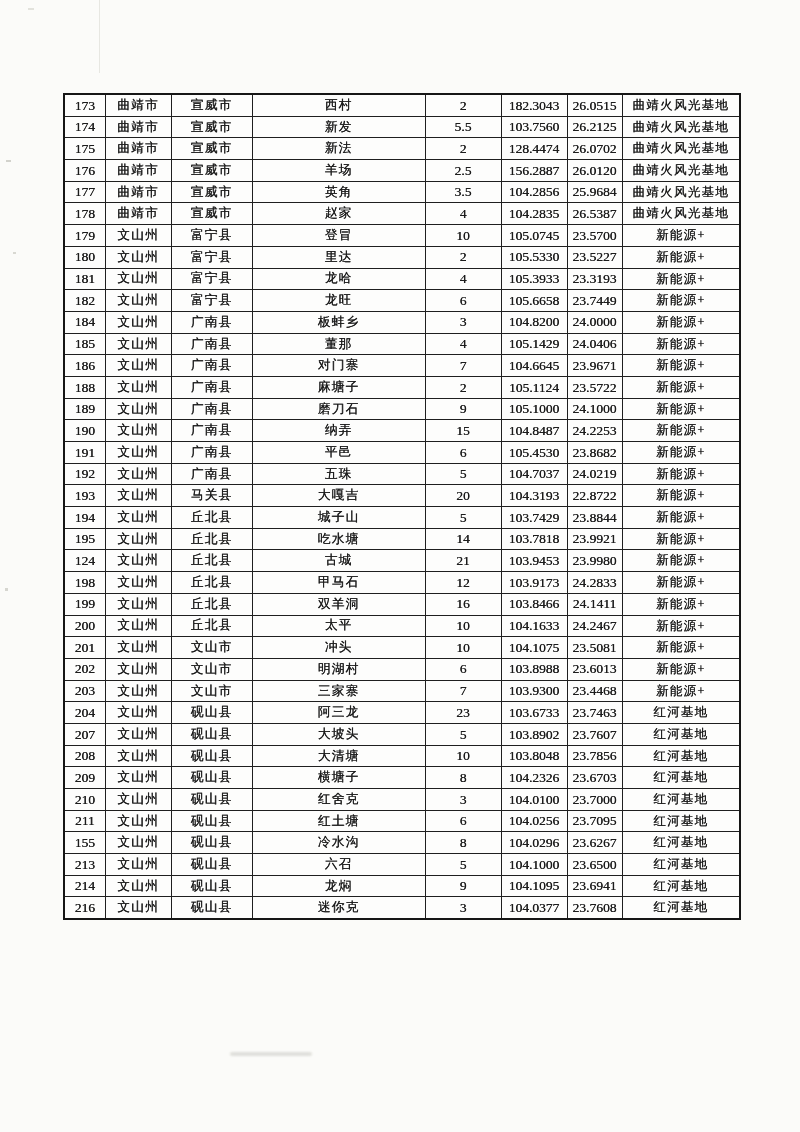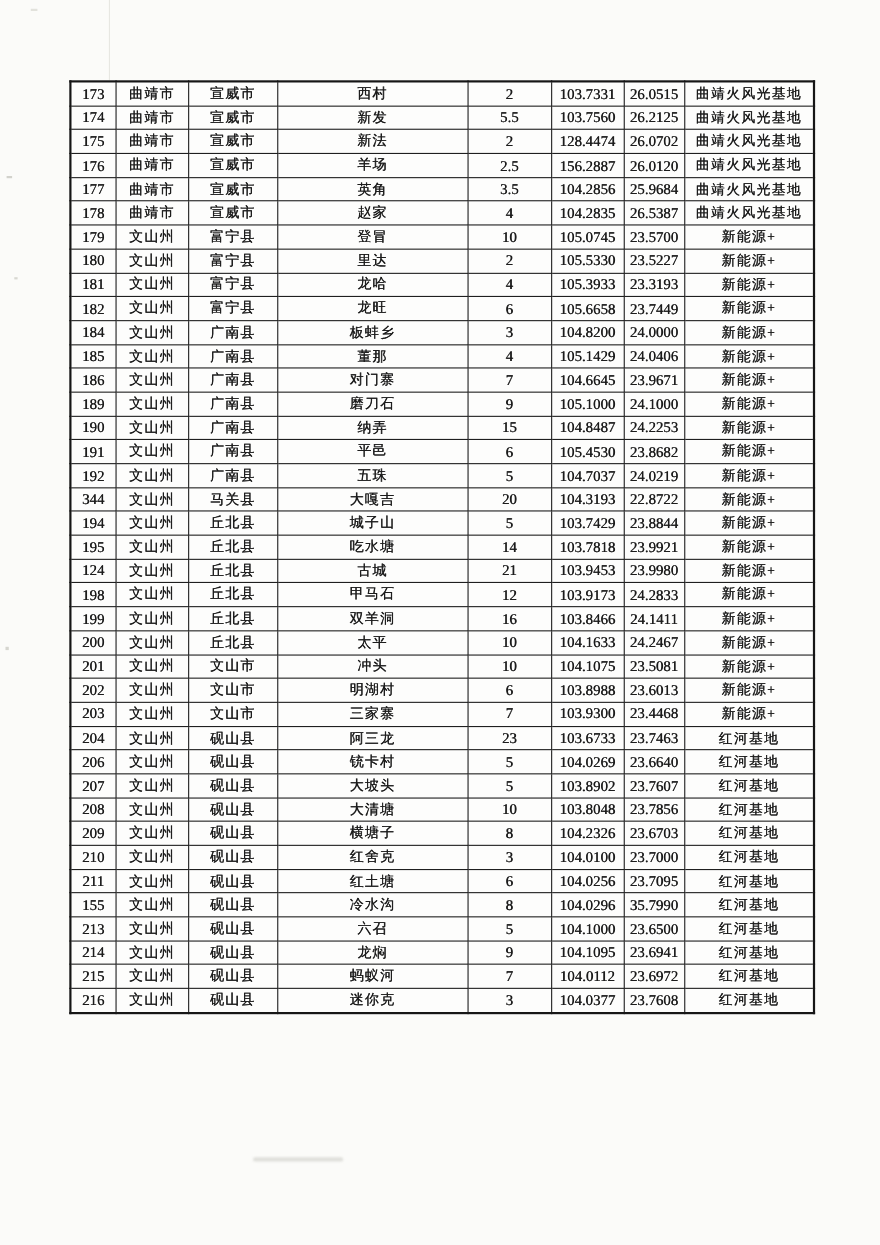--- a/index.html
+++ b/index.html
@@ -26,21 +26,21 @@
   }
   .project-table td{
     border:1.6px solid #1f1f1f;
     height:20.7px;
     padding:0 2px;
     text-align:center;vertical-align:middle;
     font-size:13px;line-height:1;
     white-space:nowrap;overflow:hidden;
     text-shadow:.3px 0 0 currentColor;
   }
-  .project-table{border:2.4px solid #161616;}
+  .project-table{border:2.4px solid #161616;margin-top:20px;}
   .project-table td.c-serial{font-size:13.5px;}
   .project-table td.c-prefecture,
   .project-table td.c-county,
   .project-table td.c-site{letter-spacing:1px;font-size:12.8px;}
   .project-table td.c-capacity,
   .project-table td.c-longitude,
   .project-table td.c-latitude{font-size:13.5px;}
   .project-table td.c-base{letter-spacing:1.2px;font-size:12.6px;}
 </style>
 </head>
@@ -66,21 +66,21 @@
       <col style="width:55px">
       <col style="width:118px">
     </colgroup>
     <tbody id="table-body">
         <tr>
           <td class="c-serial">173</td>
           <td class="c-prefecture">曲靖市</td>
           <td class="c-county">宣威市</td>
           <td class="c-site">西村</td>
           <td class="c-capacity">2</td>
-          <td class="c-longitude">103.7331</td>
+          <td class="c-longitude">182.3043</td>
           <td class="c-latitude">26.0515</td>
           <td class="c-base">曲靖火风光基地</td>
         </tr>
         <tr>
           <td class="c-serial">174</td>
           <td class="c-prefecture">曲靖市</td>
           <td class="c-county">宣威市</td>
           <td class="c-site">新发</td>
           <td class="c-capacity">5.5</td>
           <td class="c-longitude">103.7560</td>
@@ -191,20 +191,30 @@
           <td class="c-serial">186</td>
           <td class="c-prefecture">文山州</td>
           <td class="c-county">广南县</td>
           <td class="c-site">对门寨</td>
           <td class="c-capacity">7</td>
           <td class="c-longitude">104.6645</td>
           <td class="c-latitude">23.9671</td>
           <td class="c-base">新能源+</td>
         </tr>
         <tr>
+          <td class="c-serial">188</td>
+          <td class="c-prefecture">文山州</td>
+          <td class="c-county">广南县</td>
+          <td class="c-site">麻塘子</td>
+          <td class="c-capacity">2</td>
+          <td class="c-longitude">105.1124</td>
+          <td class="c-latitude">23.5722</td>
+          <td class="c-base">新能源+</td>
+        </tr>
+        <tr>
           <td class="c-serial">189</td>
           <td class="c-prefecture">文山州</td>
           <td class="c-county">广南县</td>
           <td class="c-site">磨刀石</td>
           <td class="c-capacity">9</td>
           <td class="c-longitude">105.1000</td>
           <td class="c-latitude">24.1000</td>
           <td class="c-base">新能源+</td>
         </tr>
         <tr>
@@ -231,21 +241,21 @@
           <td class="c-serial">192</td>
           <td class="c-prefecture">文山州</td>
           <td class="c-county">广南县</td>
           <td class="c-site">五珠</td>
           <td class="c-capacity">5</td>
           <td class="c-longitude">104.7037</td>
           <td class="c-latitude">24.0219</td>
           <td class="c-base">新能源+</td>
         </tr>
         <tr>
-          <td class="c-serial">344</td>
+          <td class="c-serial">193</td>
           <td class="c-prefecture">文山州</td>
           <td class="c-county">马关县</td>
           <td class="c-site">大嘎吉</td>
           <td class="c-capacity">20</td>
           <td class="c-longitude">104.3193</td>
           <td class="c-latitude">22.8722</td>
           <td class="c-base">新能源+</td>
         </tr>
         <tr>
           <td class="c-serial">194</td>
@@ -341,30 +351,20 @@
           <td class="c-serial">204</td>
           <td class="c-prefecture">文山州</td>
           <td class="c-county">砚山县</td>
           <td class="c-site">阿三龙</td>
           <td class="c-capacity">23</td>
           <td class="c-longitude">103.6733</td>
           <td class="c-latitude">23.7463</td>
           <td class="c-base">红河基地</td>
         </tr>
         <tr>
-          <td class="c-serial">206</td>
-          <td class="c-prefecture">文山州</td>
-          <td class="c-county">砚山县</td>
-          <td class="c-site">铳卡村</td>
-          <td class="c-capacity">5</td>
-          <td class="c-longitude">104.0269</td>
-          <td class="c-latitude">23.6640</td>
-          <td class="c-base">红河基地</td>
-        </tr>
-        <tr>
           <td class="c-serial">207</td>
           <td class="c-prefecture">文山州</td>
           <td class="c-county">砚山县</td>
           <td class="c-site">大坡头</td>
           <td class="c-capacity">5</td>
           <td class="c-longitude">103.8902</td>
           <td class="c-latitude">23.7607</td>
           <td class="c-base">红河基地</td>
         </tr>
         <tr>
@@ -407,21 +407,21 @@
           <td class="c-latitude">23.7095</td>
           <td class="c-base">红河基地</td>
         </tr>
         <tr>
           <td class="c-serial">155</td>
           <td class="c-prefecture">文山州</td>
           <td class="c-county">砚山县</td>
           <td class="c-site">冷水沟</td>
           <td class="c-capacity">8</td>
           <td class="c-longitude">104.0296</td>
-          <td class="c-latitude">35.7990</td>
+          <td class="c-latitude">23.6267</td>
           <td class="c-base">红河基地</td>
         </tr>
         <tr>
           <td class="c-serial">213</td>
           <td class="c-prefecture">文山州</td>
           <td class="c-county">砚山县</td>
           <td class="c-site">六召</td>
           <td class="c-capacity">5</td>
           <td class="c-longitude">104.1000</td>
           <td class="c-latitude">23.6500</td>
@@ -431,30 +431,20 @@
           <td class="c-serial">214</td>
           <td class="c-prefecture">文山州</td>
           <td class="c-county">砚山县</td>
           <td class="c-site">龙焖</td>
           <td class="c-capacity">9</td>
           <td class="c-longitude">104.1095</td>
           <td class="c-latitude">23.6941</td>
           <td class="c-base">红河基地</td>
         </tr>
         <tr>
-          <td class="c-serial">215</td>
-          <td class="c-prefecture">文山州</td>
-          <td class="c-county">砚山县</td>
-          <td class="c-site">蚂蚁河</td>
-          <td class="c-capacity">7</td>
-          <td class="c-longitude">104.0112</td>
-          <td class="c-latitude">23.6972</td>
-          <td class="c-base">红河基地</td>
-        </tr>
-        <tr>
           <td class="c-serial">216</td>
           <td class="c-prefecture">文山州</td>
           <td class="c-county">砚山县</td>
           <td class="c-site">迷你克</td>
           <td class="c-capacity">3</td>
           <td class="c-longitude">104.0377</td>
           <td class="c-latitude">23.7608</td>
           <td class="c-base">红河基地</td>
         </tr>
       </tbody>

